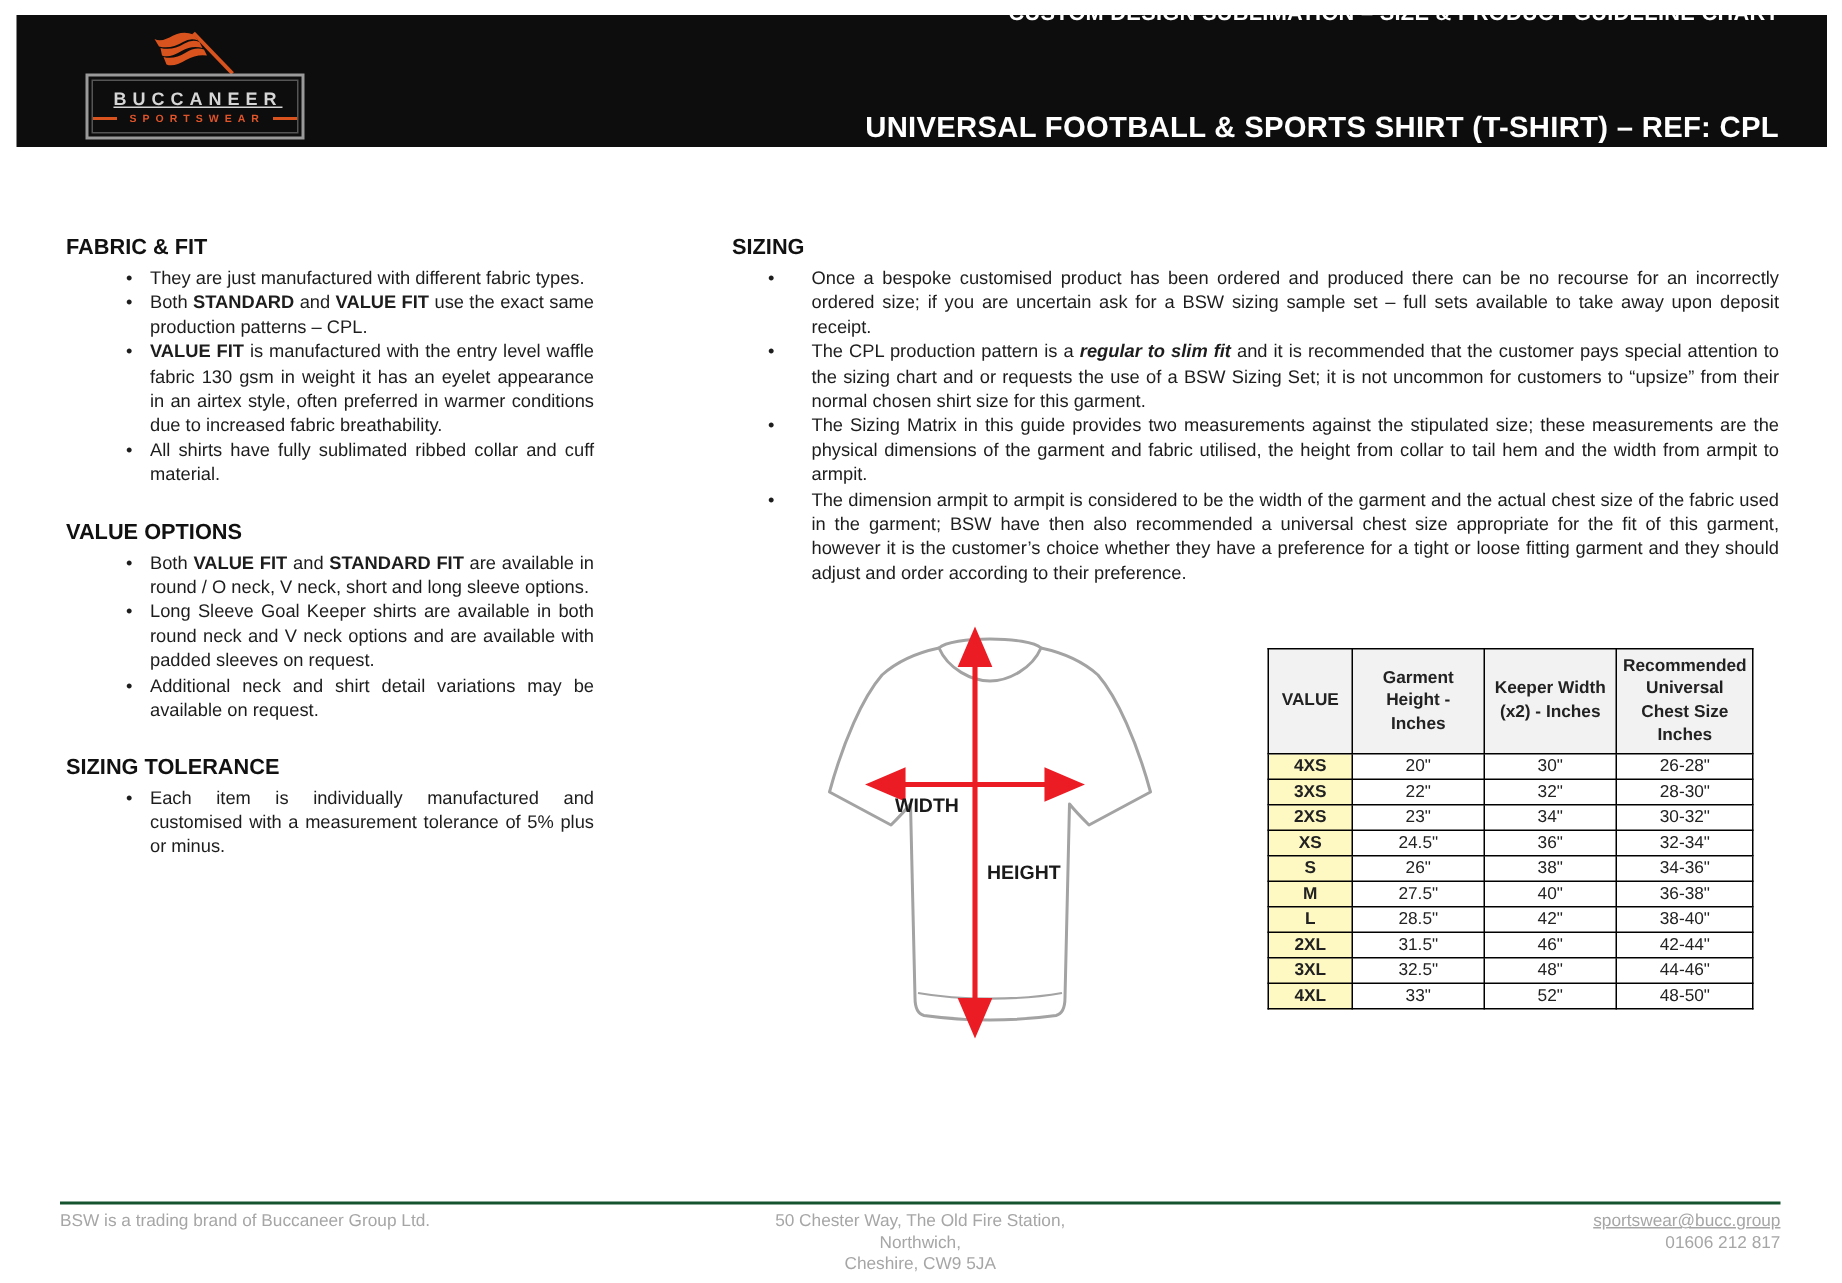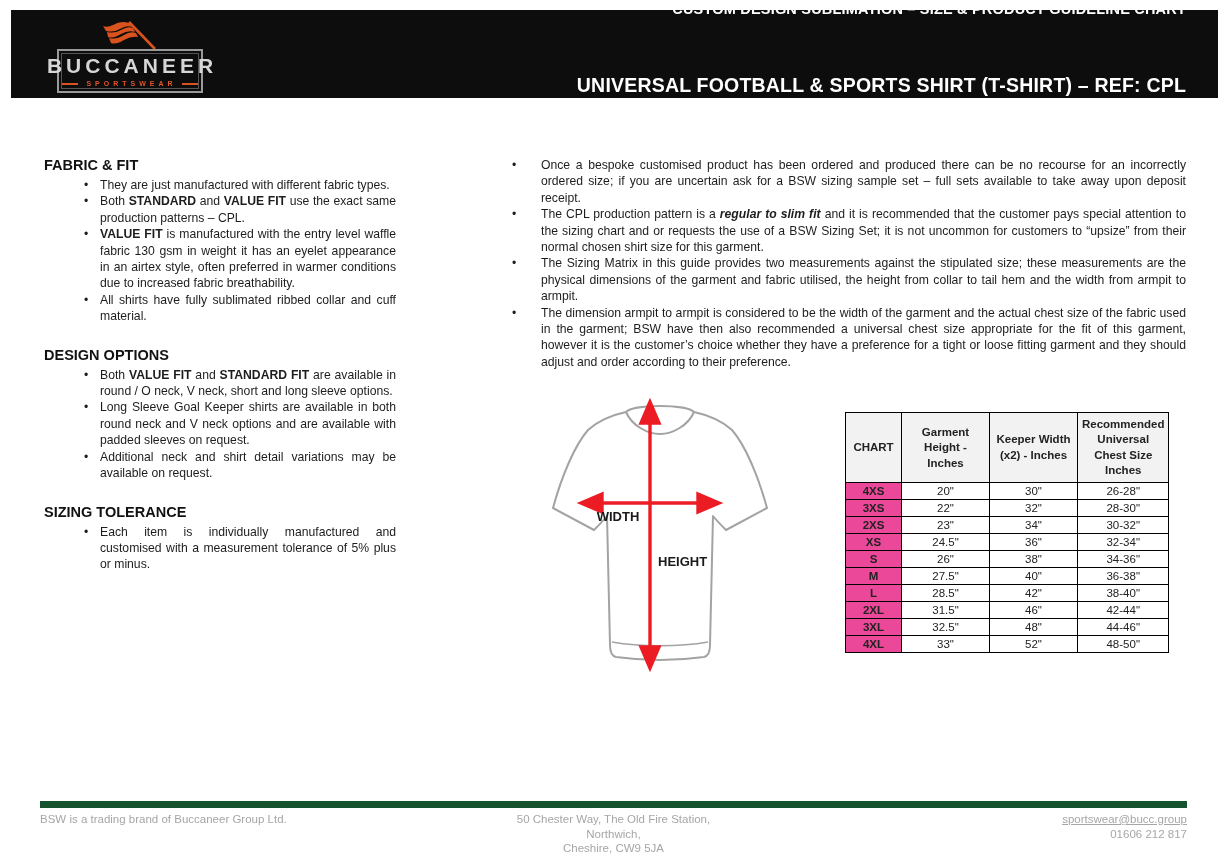--- a/index.html
+++ b/index.html
@@ -9,22 +9,22 @@
 
   
   .topbar { position:absolute; left:11px; top:10px; width:1207px; height:88px;
     background:#0d0d0d; }
   .logo { position:absolute; left:38px; top:8px; width:160px; height:78px; }
   .logo-flag { position:absolute; left:46px; top:0px; width:72px; height:32px; }
   .logo-box { position:absolute; left:8px; top:31px; width:146px; height:44px;
     border:2px solid #9a9a9a; padding:2px; }
   .logo-box-inner { width:100%; height:100%; border:1px solid #555;
     display:flex; flex-direction:column; align-items:center; justify-content:center; }
-  .logo-brand { color:#d6d6d6; font-weight:bold; font-size:21px; letter-spacing:4px;
-    line-height:1; padding-left:4px; }
+  .logo-brand { color:#d6d6d6; font-weight:bold; font-size:12px; letter-spacing:4px;
+    line-height:1; padding-left:4px;text-decoration:underline; }
   .logo-subrow { display:flex; align-items:center; gap:5px; margin-top:4px; }
   .logo-subline { width:16px; height:2px; background:#d9531e; }
   .logo-sub { color:#e0542a; font-weight:bold; font-size:7px; letter-spacing:4px;
     line-height:1; padding-left:3px; }
   .titles { position:absolute; right:32px; top:0; height:88px; left:300px;
     display:flex; flex-direction:column; align-items:flex-end; justify-content:center;gap:39px; }
   .title1 { color:#ffffff; font-weight:bold; font-size:14.5px; letter-spacing:.2px;
     margin-top:-10px; }
   .title2 { color:#ffffff; font-weight:bold; font-size:19.5px; letter-spacing:.2px;
     margin-top:18px; }
@@ -47,25 +47,25 @@
   .tshirt-wrap { width:280px; height:292px; margin-left:32px; flex:none; }
   .table-wrap { margin-left:45px; margin-top:22px; flex:none; }
   table.size-table { border-collapse:collapse; }
   table.size-table th, table.size-table td {
     border:1px solid #000; text-align:center; vertical-align:middle;
     font-size:11.5px; color:#222; }
   table.size-table th { background:#f2f2f2; font-weight:bold; width:88px;
     height:70px; padding:2px 4px; line-height:1.35; }
   table.size-table th.col-size { width:56px; }
   table.size-table td { height:17px; padding:0 4px; background:#fff; }
-  table.size-table td.size { background:#ec4899; font-weight:bold; }
+  table.size-table td.size { background:#fef9c3; font-weight:bold; }
 
   
   .footer { position:absolute; left:40px; top:801px; width:1147px;
-    border-top:7px solid #14532d; padding-top:4px;
+    border-top:2px solid #14532d; padding-top:4px;
     display:flex; color:#a6a6a6; font-size:11.5px; line-height:14.5px; }
   .footer-left { width:33%; }
   .footer-center { width:34%; text-align:center; }
   .footer-right { width:33%; text-align:right; }
   .footer a { color:#a6a6a6; text-decoration:underline; display:inline-block; }
 </style>
 </head>
 <body>
 
 <div class="page">
@@ -99,37 +99,38 @@
     <section>
       <h2 class="sec">FABRIC &amp; FIT</h2>
       <ul class="bullets">
         <li><span>They are just manufactured with different fabric types.</span></li>
         <li><span>Both </span><span style="font-weight: 700;">STANDARD</span><span> and </span><span style="font-weight: 700;">VALUE FIT</span><span> use the exact same production patterns – CPL.</span></li>
         <li><span style="font-weight: 700;">VALUE FIT</span><span> is manufactured with the entry level waffle fabric 130 gsm in weight it has an eyelet appearance in an airtex style, often preferred in warmer conditions due to increased fabric breathability.</span></li>
         <li><span>All shirts have fully sublimated ribbed collar and cuff material.</span></li>
       </ul>
     </section>
     <section>
-      <h2 class="sec">DESIGN OPTIONS</h2>
+      <h2 class="sec">VALUE OPTIONS</h2>
       <ul class="bullets">
         <li><span>Both </span><span style="font-weight: 700;">VALUE FIT</span><span> and </span><span style="font-weight: 700;">STANDARD FIT</span><span> are available in round / O neck, V neck, short and long sleeve options.</span></li>
         <li><span>Long Sleeve Goal Keeper shirts are available in both round neck and V neck options and are available with padded sleeves on request.</span></li>
         <li><span>Additional neck and shirt detail variations may be available on request.</span></li>
       </ul>
     </section>
     <section>
       <h2 class="sec">SIZING TOLERANCE</h2>
       <ul class="bullets">
         <li><span>Each item is individually manufactured and customised with a measurement tolerance of 5% plus or minus.</span></li>
       </ul>
     </section>
   </div>
 
   <div class="col-right">
     <section>
+      <h2 class="sec">SIZING</h2>
       <ul class="bullets">
         <li><span>Once a bespoke customised product has been ordered and produced there can be no recourse for an incorrectly ordered size; if you are uncertain ask for a BSW sizing sample set – full sets available to take away upon deposit receipt.</span></li>
         <li><span>The CPL production pattern is a </span><span style="font-weight: 700; font-style: italic;">regular to slim fit</span><span> and it is recommended that the customer pays special attention to the sizing chart and or requests the use of a BSW Sizing Set; it is not uncommon for customers to “upsize” from their normal chosen shirt size for this garment.</span></li>
         <li><span>The Sizing Matrix in this guide provides two measurements against the stipulated size; these measurements are the physical dimensions of the garment and fabric utilised, the height from collar to tail hem and the width from armpit to armpit.</span></li>
         <li><span>The dimension armpit to armpit is considered to be the width of the garment and the actual chest size of the fabric used in the garment; BSW have then also recommended a universal chest size appropriate for the fit of this garment, however it is the customer’s choice whether they have a preference for a tight or loose fitting garment and they should adjust and order according to their preference.</span></li>
       </ul>
     </section>
 
     <div class="figure-row">
 
@@ -165,21 +166,21 @@
           </g>
           <text x="98" y="131" font-size="13" font-weight="bold" fill="#1a1a1a" text-anchor="middle" font-family="Liberation Sans, sans-serif"><tspan>WIDTH</tspan></text>
           <text x="138" y="176" font-size="13" font-weight="bold" fill="#1a1a1a" font-family="Liberation Sans, sans-serif"><tspan>HEIGHT</tspan></text>
         </svg>
       </div>
 
       <div class="table-wrap">
         <table class="size-table">
           <thead>
             <tr>
-              <th class="col-size">CHART</th>
+              <th class="col-size">VALUE</th>
               <th>Garment Height - Inches</th>
               <th>Keeper Width (x2) - Inches</th>
               <th>Recommended Universal Chest Size Inches</th>
             </tr>
           </thead>
           <tbody>
             <tr>
                 <td class="size">4XS</td>
                 <td>20"</td>
                 <td>30"</td>

